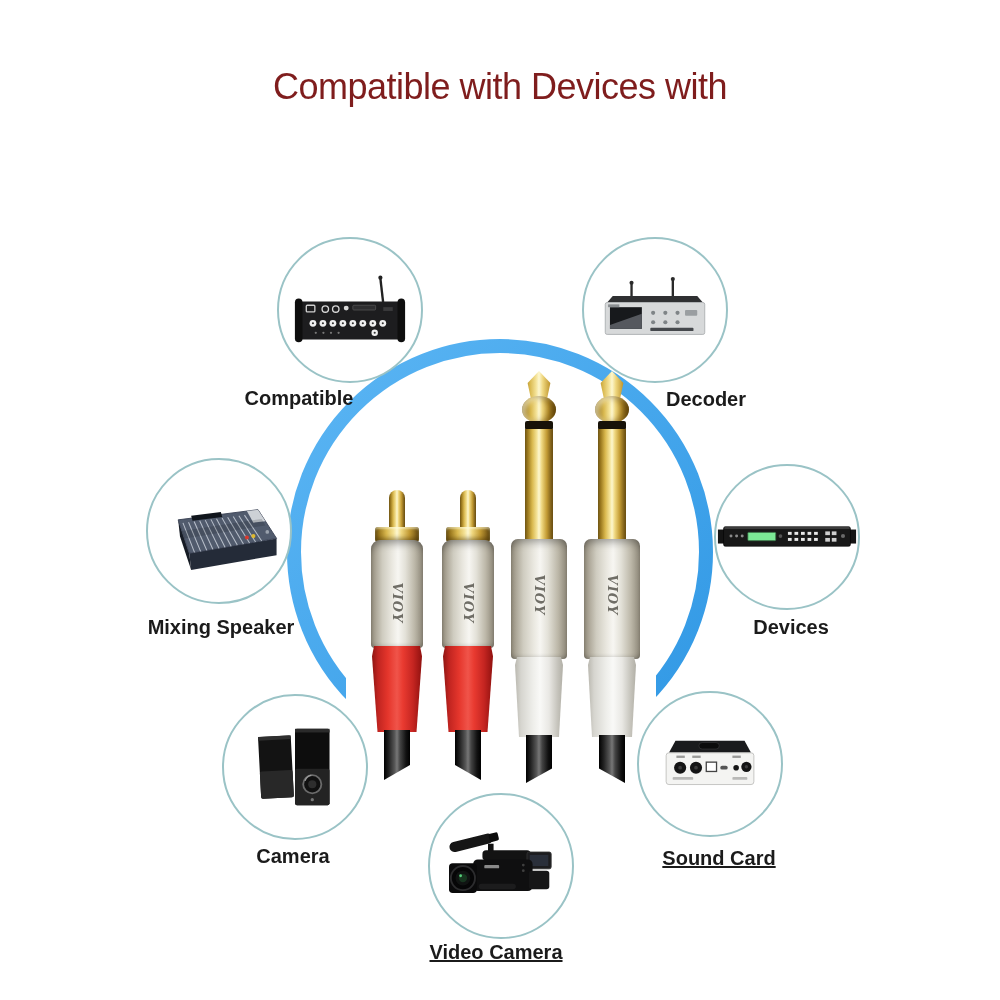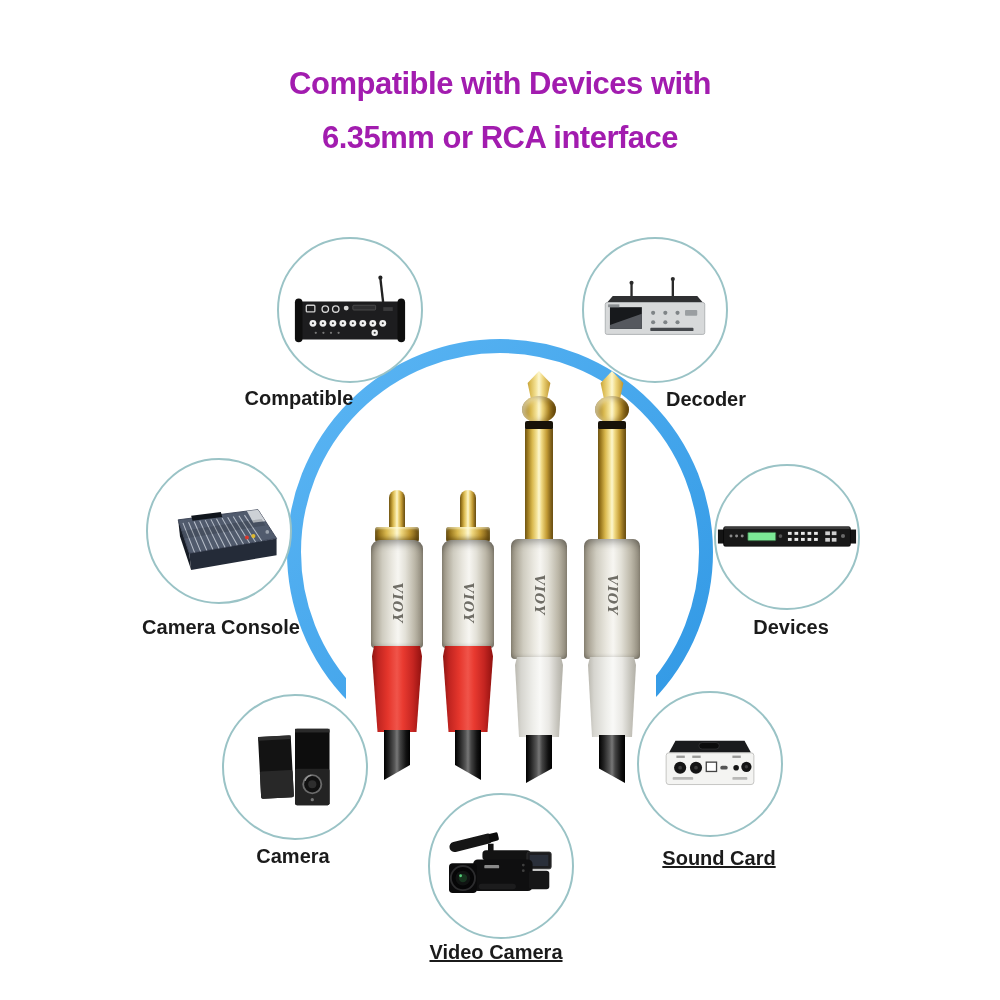--- a/index.html
+++ b/index.html
@@ -3,21 +3,21 @@
 <meta charset="utf-8">
 <style>
   html,body{margin:0;padding:0;background:#fff;}
   #stage{
     position:relative;width:1000px;height:1000px;background:#ffffff;overflow:hidden;
     font-family:"Liberation Sans", sans-serif;
   }
   
   .title-line{
     position:absolute;left:0;width:100%;text-align:center;
-    font-weight:bold;font-size:31px;letter-spacing:-0.5px;color:#a21caf;
+    font-weight:normal;font-size:36px;letter-spacing:-0.5px;color:#7f1d1d;
   }
   #title-line-1{top:66px;}
   #title-line-2{top:120px;}
 
   
   #ring-svg{position:absolute;left:0;top:0;z-index:1;}
   #photo-bg{position:absolute;left:346px;top:628px;width:310px;height:164px;background:#fff;z-index:2;}
 
   
   .dev-circle{
@@ -90,21 +90,20 @@
   #rca-2{left:442px;top:490px;}
   #ts-1{left:511px;top:371px;}
   #ts-2{left:584px;top:371px;}
 </style>
 </head>
 <body>
 
 <div id="stage">
 
   <div id="title-line-1" class="title-line">Compatible with Devices with</div>
-  <div id="title-line-2" class="title-line">6.35mm or RCA interface</div>
 
   <svg id="ring-svg" width="1000" height="1000" aria-hidden="true">
     <defs>
       <linearGradient id="ringGrad" x1="0" y1="0" x2="1" y2="1">
         <stop offset="0" stop-color="#5cb6f4"></stop>
         <stop offset="1" stop-color="#2f97e4"></stop>
       </linearGradient>
     </defs>
     <circle cx="500" cy="552" r="206" fill="none" stroke="url(#ringGrad)" stroke-width="14"></circle>
   </svg>
@@ -294,21 +293,21 @@
       <circle cx="26.5" cy="61.5" r="1.5" fill="#57d07c"></circle>
       <rect x="52" y="50" width="16" height="3.5" rx="1" fill="#8a8a8a"></rect>
       <rect x="46" y="70" width="40" height="6" rx="3" fill="#1c1c1d"></rect>
       <circle cx="94" cy="50" r="1.5" fill="#3f3f3f"></circle>
         <circle cx="94" cy="56" r="1.5" fill="#3f3f3f"></circle>
     </svg>
   </div>
 
   <div class="dev-label" id="label-amplifier">Compatible</div>
   <div class="dev-label" id="label-decoder">Decoder</div>
-  <div class="dev-label" id="label-mixing-console">Camera Console</div>
+  <div class="dev-label" id="label-mixing-console">Mixing Speaker</div>
   <div class="dev-label" id="label-effector">Devices</div>
   <div class="dev-label" id="label-speaker">Camera</div>
   <div class="dev-label" id="label-sound-card">Sound Card</div>
   <div class="dev-label" id="label-video-camera">Video Camera</div>
 
   <div class="rca" id="rca-1">
     <div class="pin gold"></div>
     <div class="collar gold"></div>
     <div class="barrel silver">
       <span class="vlogo">VIOY</span>

